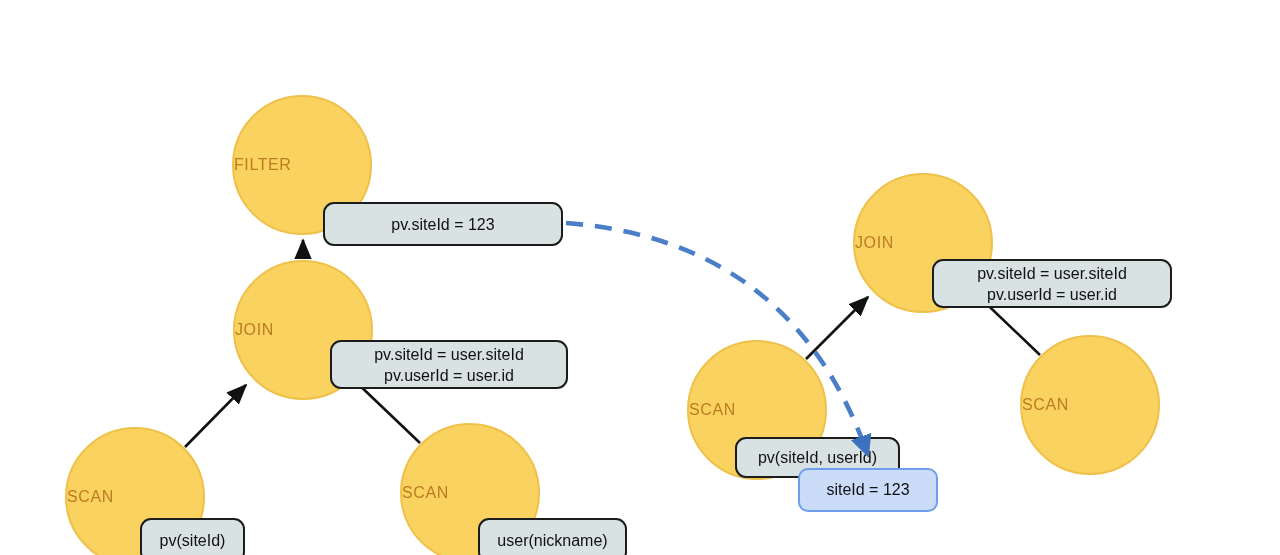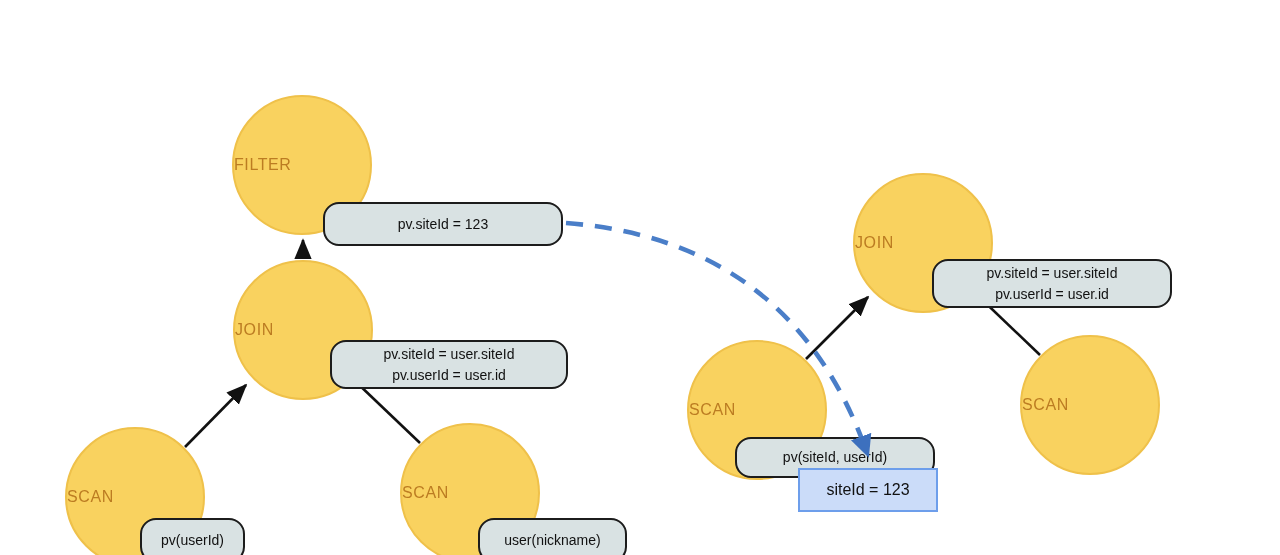--- a/index.html
+++ b/index.html
@@ -37,37 +37,37 @@
     width: 1280px;
     height: 555px;
     z-index: 2;
     pointer-events: none;
   }
   .pushdown-layer { z-index: 6; }
   .cond-box {
     position: absolute;
     background: #D9E2E3;
     border: 2.5px solid #1C1C1C;
-    border-radius: 16px;
+    border-radius: 11px;
     box-sizing: border-box;
     display: flex;
     flex-direction: column;
     align-items: center;
     justify-content: center;
-    font-size: 14px;
+    font-size: 16px;
     color: #111111;
     z-index: 3;
     line-height: 21px;
     white-space: nowrap;
   }
   .pushdown-box {
     position: absolute;
     background: #CBDCF9;
     border: 2px solid #6D9EEB;
-    border-radius: 0;
+    border-radius: 10px;
     box-sizing: border-box;
     display: flex;
     align-items: center;
     justify-content: center;
     font-size: 16px;
     color: #111111;
     z-index: 5;
     white-space: nowrap;
   }
 </style>
@@ -108,21 +108,21 @@
   <div class="cond-box" style="left:323px; top:202px; width:240px; height:44px;">
     <span>pv.siteId = 123</span>
   </div>
 
   <div class="cond-box" style="left:330px; top:340px; width:238px; height:49px;">
     <span>pv.siteId = user.siteId</span>
     <span>pv.userId = user.id</span>
   </div>
 
   <div class="cond-box" style="left:140px; top:518px; width:105px; height:45px;">
-    <span>pv(userId)</span>
+    <span>pv(siteId)</span>
   </div>
 
   <div class="cond-box" style="left:478px; top:518px; width:149px; height:45px;">
     <span>user(nickname)</span>
   </div>
 
   <div class="node" style="left:853px; top:173px;">
     <span>JOIN</span>
   </div>
 
@@ -132,21 +132,21 @@
 
   <div class="node" style="left:1020px; top:335px;">
     <span>SCAN</span>
   </div>
 
   <div class="cond-box" style="left:932px; top:259px; width:240px; height:49px;">
     <span>pv.siteId = user.siteId</span>
     <span>pv.userId = user.id</span>
   </div>
 
-  <div class="cond-box" style="left:735px; top:437px; width:200px; height:41px;">
+  <div class="cond-box" style="left:735px; top:437px; width:165px; height:41px;">
     <span>pv(siteId, userId)</span>
   </div>
 
 
   <div class="pushdown-box" style="left:798px; top:468px; width:140px; height:44px;">
     <span>siteId = 123</span>
   </div>
 
   <svg class="pushdown-layer" width="1280" height="555" viewBox="0 0 1280 555">
     <defs>

